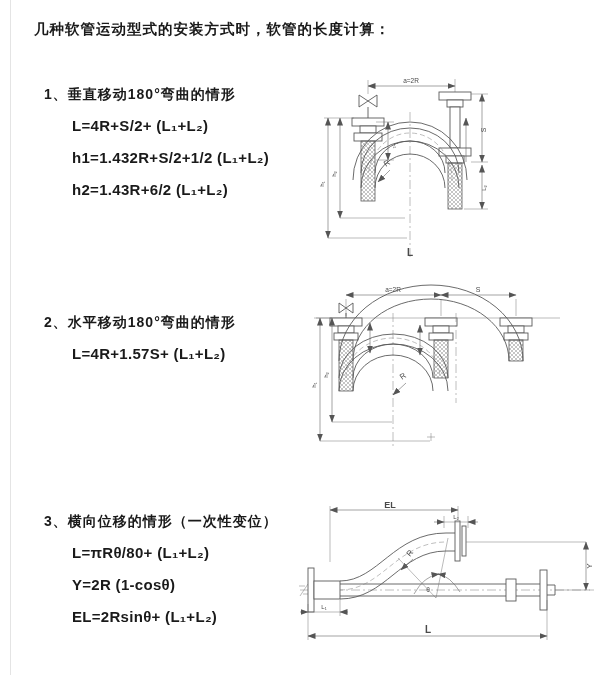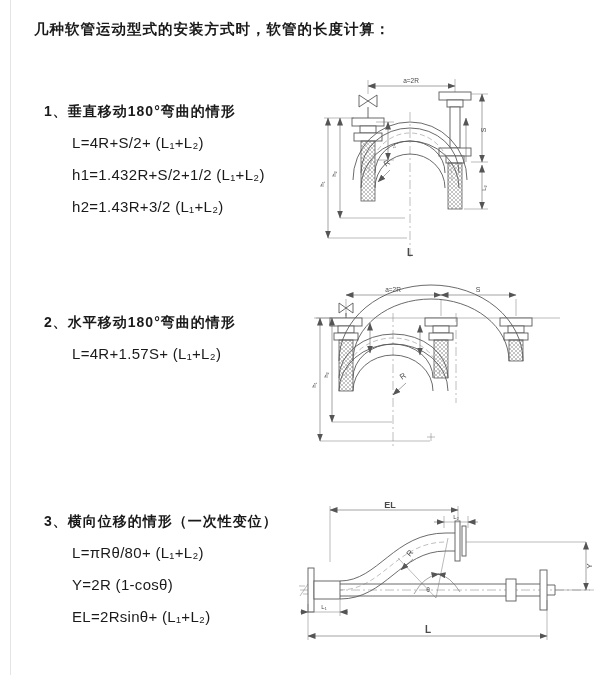--- a/index.html
+++ b/index.html
@@ -2,44 +2,44 @@
 <html><head>
 <meta charset="utf-8">
 <style>
   html,body{margin:0;padding:0;background:#ffffff;}
   .page{position:relative;width:600px;height:675px;background:#fff;overflow:hidden;
         font-family:"Liberation Sans", sans-serif;color:#1a1a1a;}
   .scan-edge{position:absolute;left:10px;top:0;width:1px;height:675px;background:#e4e4e4;}
   .doc-title{position:absolute;left:34px;top:20px;font-size:14.5px;font-weight:700;letter-spacing:1px;}
   .sec{position:absolute;left:44px;}
   .sec .heading{font-size:14px;font-weight:700;letter-spacing:1px;margin:0 0 13px 0;}
-  .sec .formula{margin:0 0 15px 28px;font-size:15px;font-weight:400;letter-spacing:.3px;white-space:pre;}
+  .sec .formula{margin:0 0 15px 28px;font-size:15px;font-weight:700;letter-spacing:.3px;white-space:pre;}
   .diagram{position:absolute;}
   svg{display:block;}
   svg text{font-family:"Liberation Sans", sans-serif;fill:#4a4a4a;}
   .ln{stroke:#5a5a5a;stroke-width:.9;fill:none;}
   .fit{stroke:#5a5a5a;stroke-width:.9;fill:#ffffff;}
   .thin{stroke:#777;stroke-width:.5;fill:none;}
   .dim{stroke:#666;stroke-width:.6;fill:none;}
   .cl{stroke:#888;stroke-width:.55;fill:none;stroke-dasharray:9 3 2 3;}
   .dash{stroke:#888;stroke-width:.55;fill:none;stroke-dasharray:5 3;}
 </style>
 </head>
 <body>
 
 <div class="page">
   <div class="scan-edge"></div>
 
   <div class="doc-title">几种软管运动型式的安装方式时，软管的长度计算：</div>
 
-  <div class="sec" style="top:103px;">
+  <div class="sec" style="top:86px;">
     <div class="heading">1、垂直移动180°弯曲的情形</div>
     <div class="formula">L=4R+S/2+ (L₁+L₂)</div>
     <div class="formula">h1=1.432R+S/2+1/2 (L₁+L₂)</div>
-    <div class="formula">h2=1.43R+3/2 (L₁+L₂)</div>
+    <div class="formula">h2=1.43R+6/2 (L₁+L₂)</div>
   </div>
 
   <div class="sec" style="top:298px;margin-top:16px;">
     <div class="heading">2、水平移动180°弯曲的情形</div>
     <div class="formula">L=4R+1.57S+ (L₁+L₂)</div>
   </div>
 
   <div class="sec" style="top:513px;">
     <div class="heading">3、横向位移的情形（一次性变位）</div>
     <div class="formula">L=πRθ/80+ (L₁+L₂)</div>

